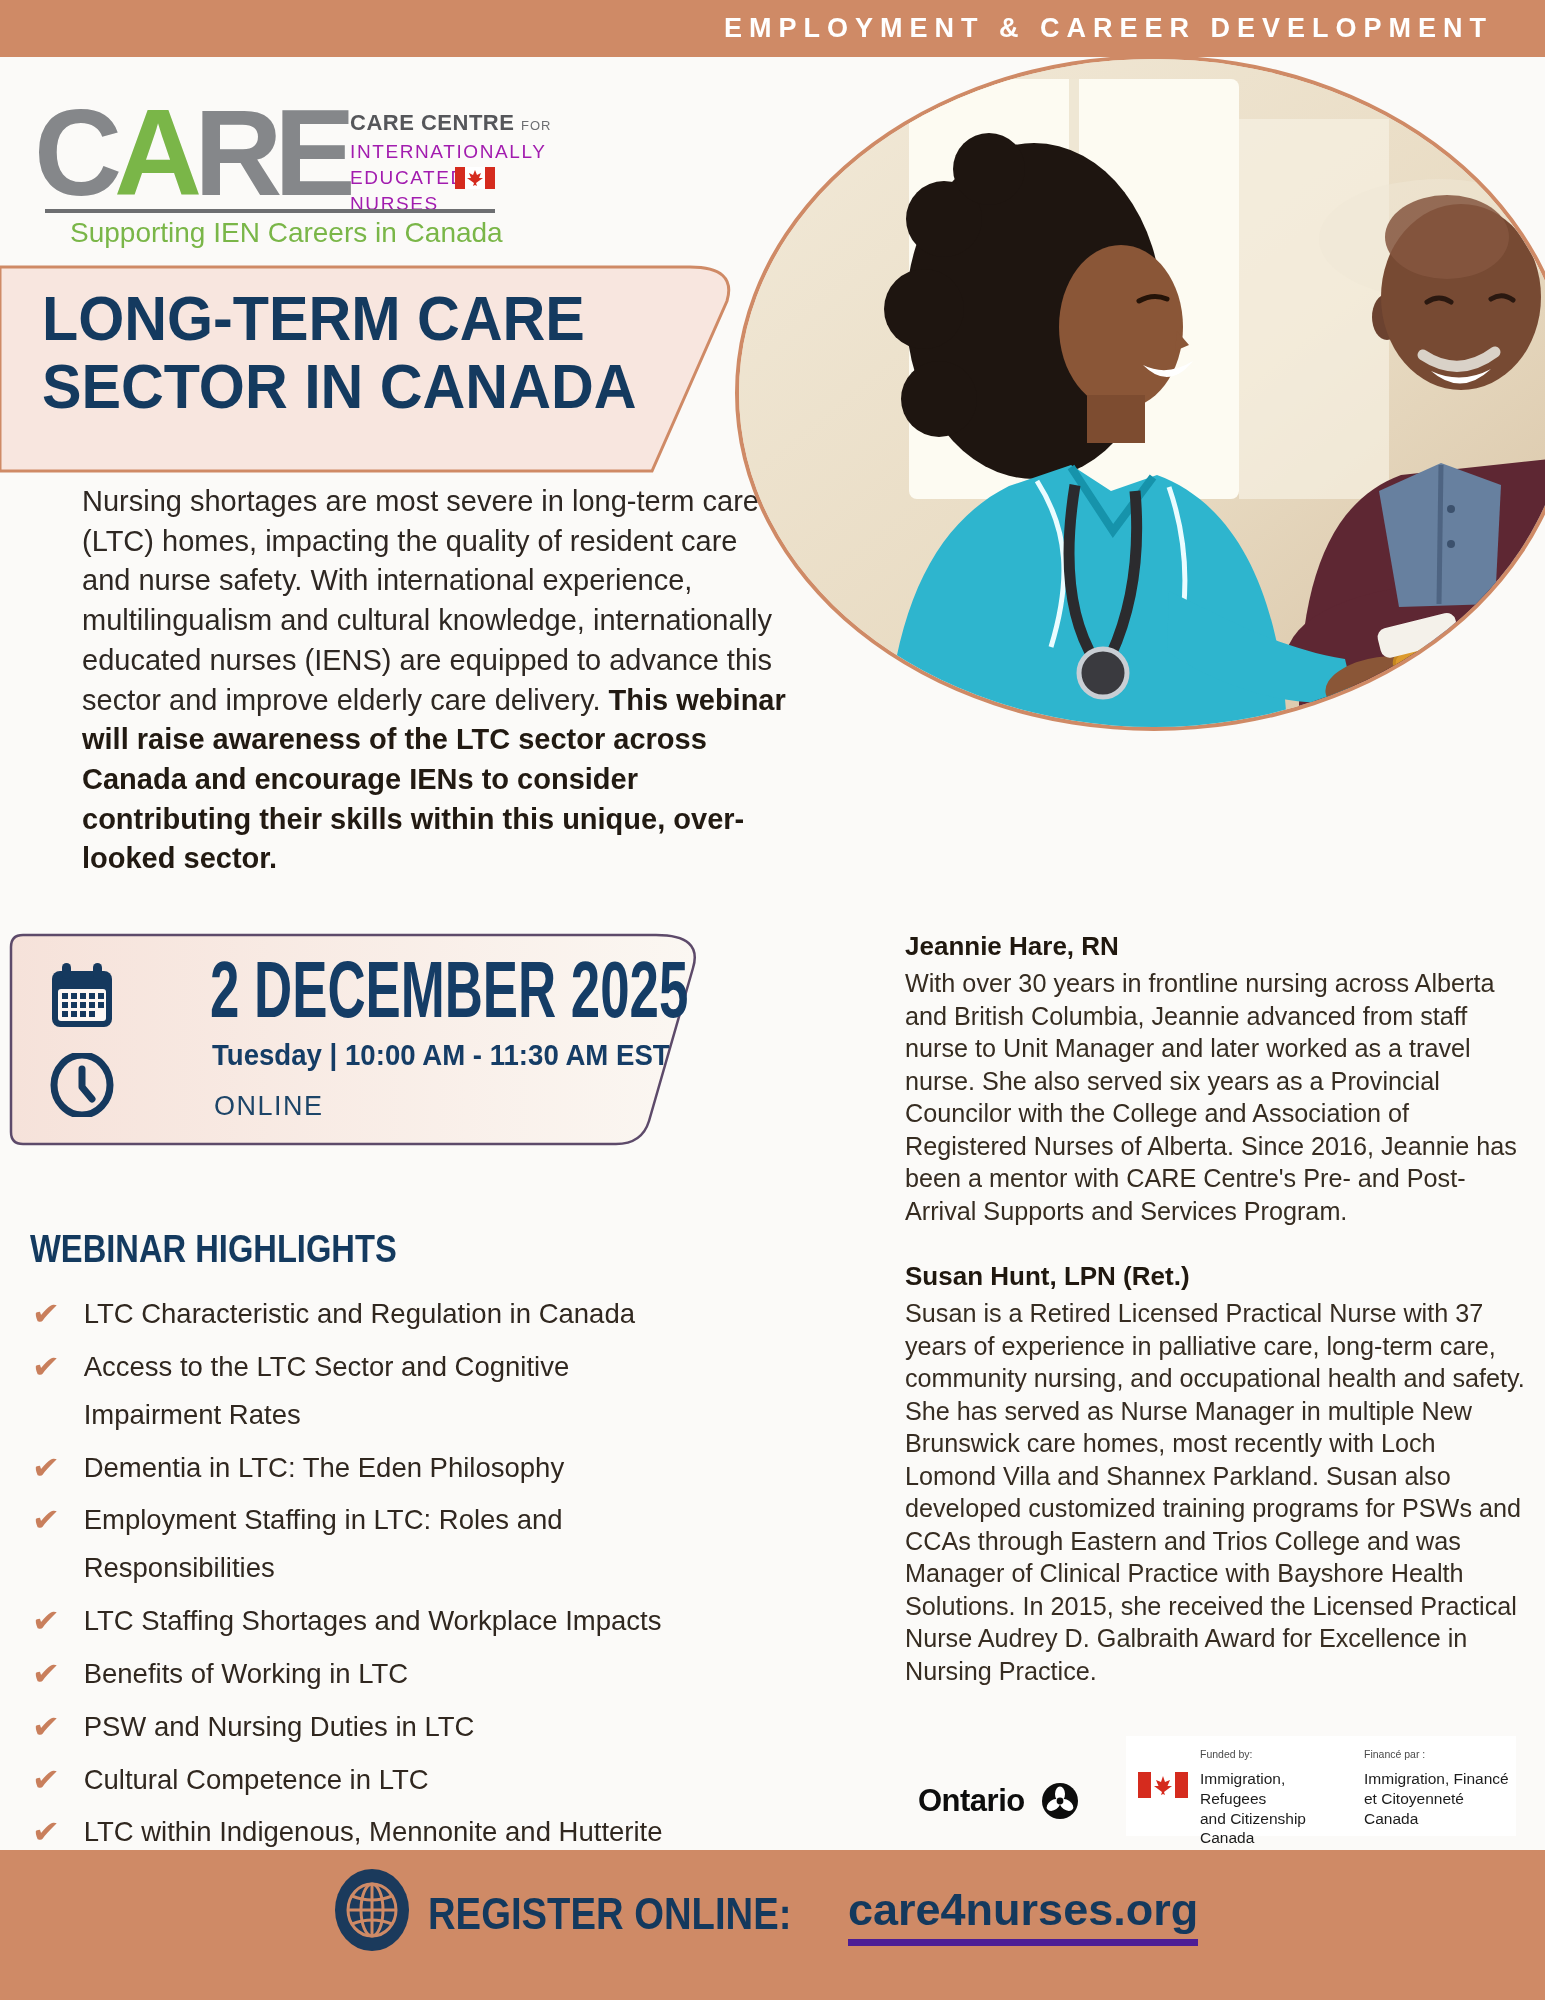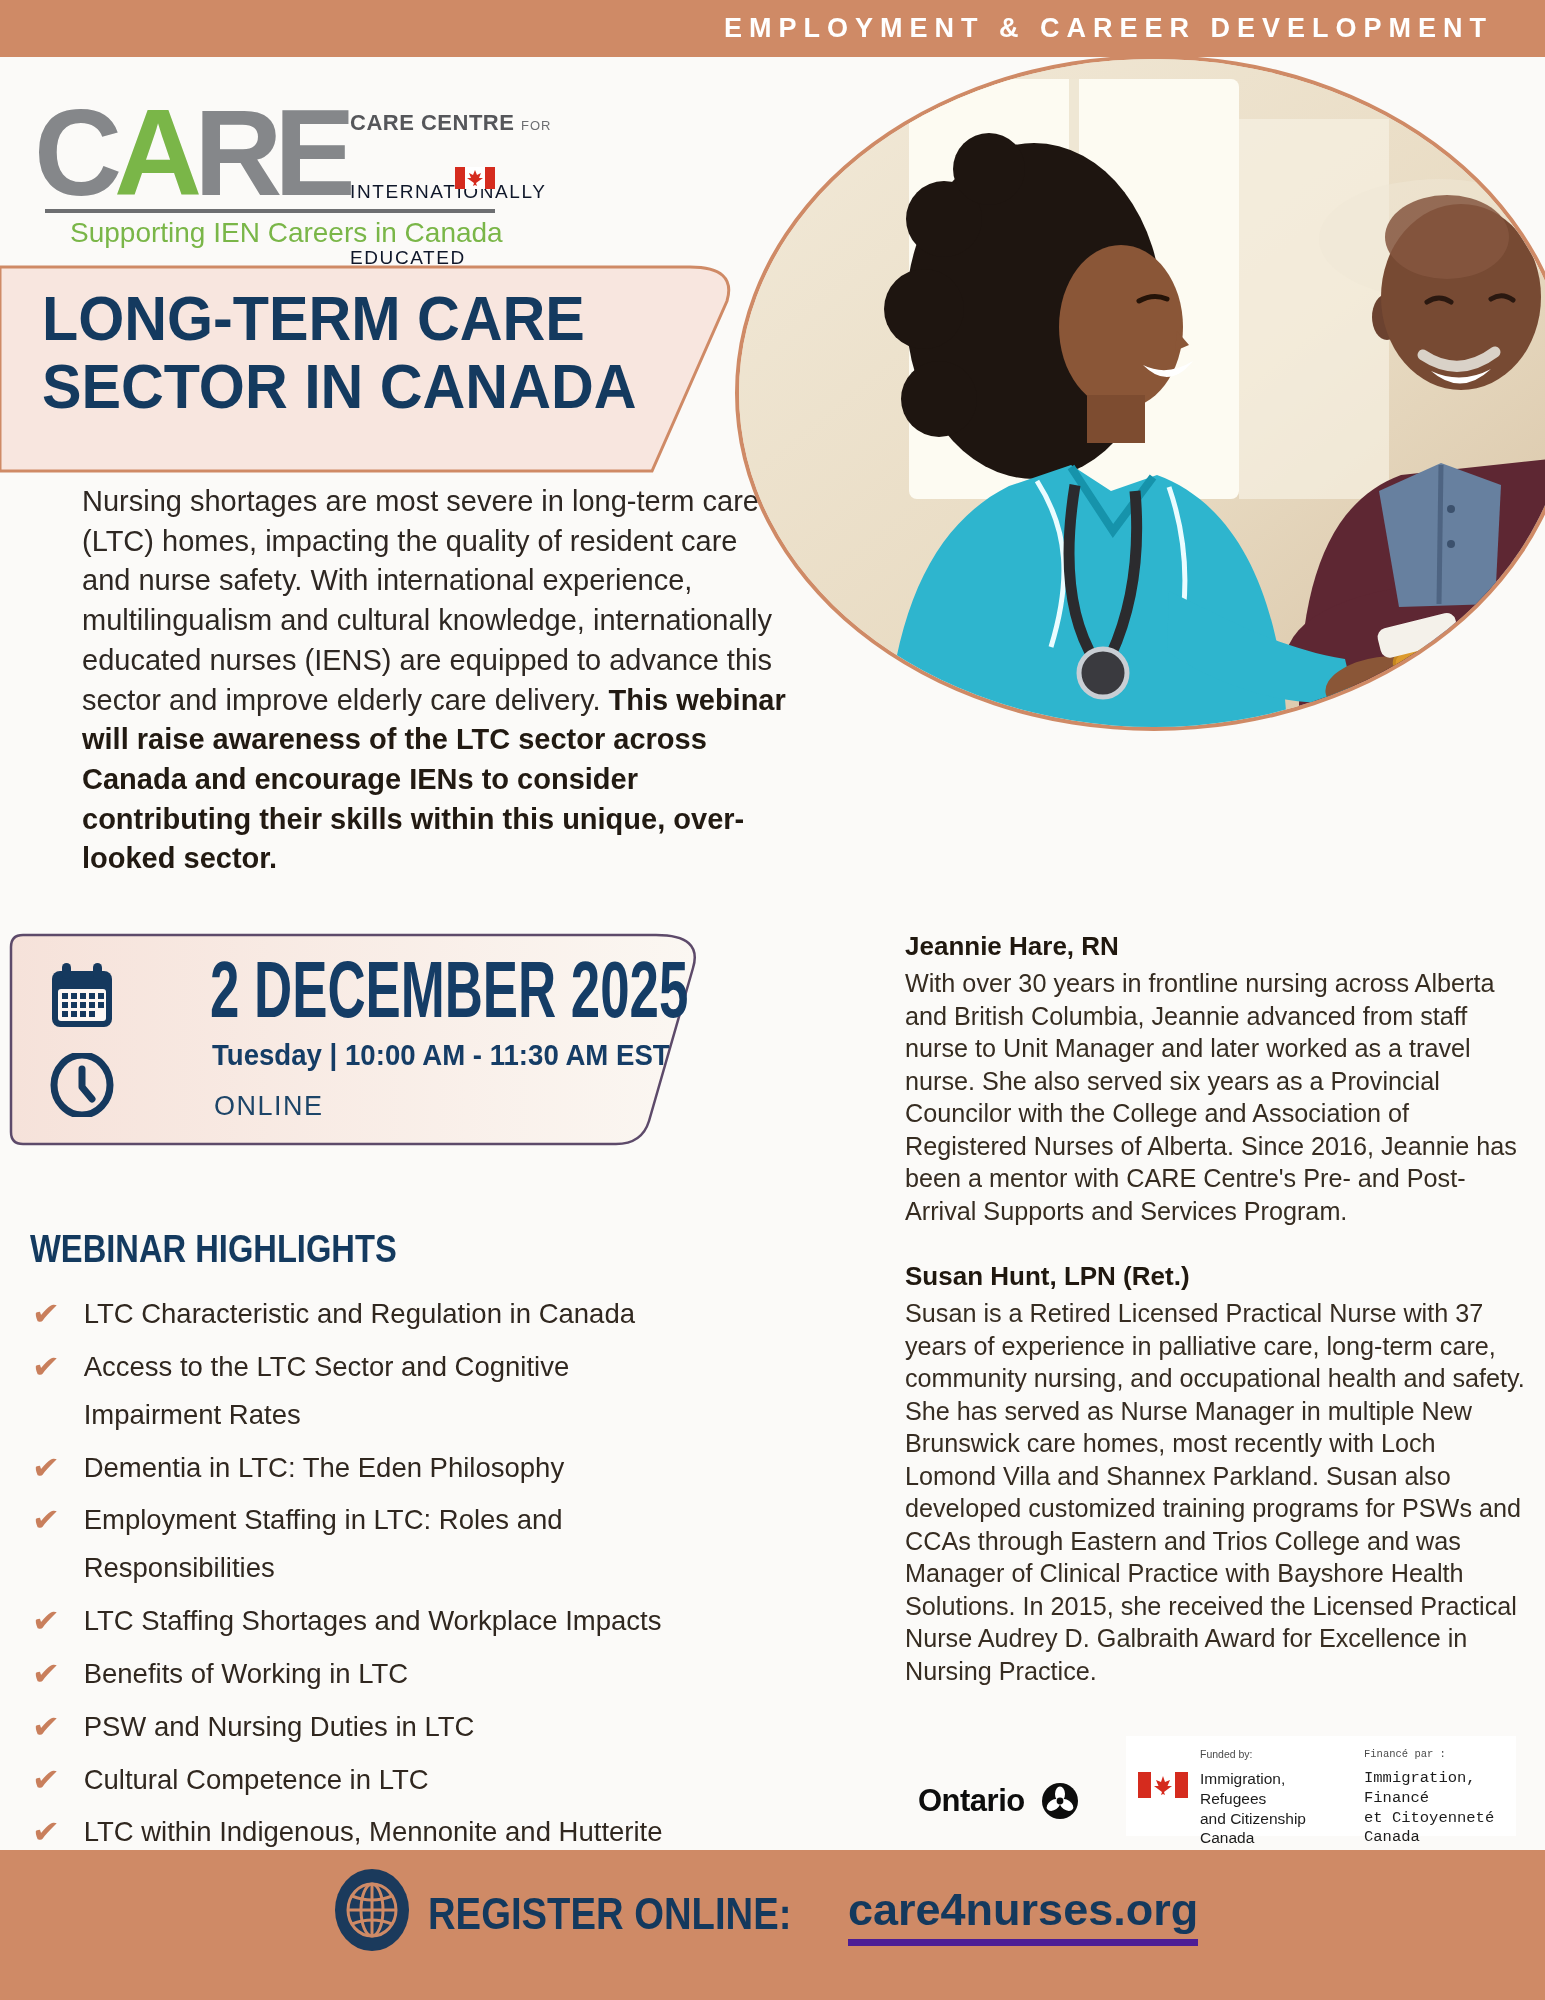--- a/index.html
+++ b/index.html
@@ -10,21 +10,21 @@
   
   .topbar{left:0;top:0;width:1545px;height:57px;background:#cf8a66;z-index:5;}
   .banner-text{right:52px;top:13px;font-size:27px;font-weight:700;letter-spacing:7px;color:#fff;z-index:6;}
 
   
   .logo-word{left:34px;top:92px;font-size:122px;font-weight:900;letter-spacing:-8px;line-height:1;color:#85878a;z-index:2;}
   .logo-word .green{color:#7ab648;}
   .logo-col{left:350px;top:110px;z-index:2;line-height:26px;}
   .logo-col .l1{font-size:22px;font-weight:800;color:#55565a;letter-spacing:.5px;}
   .logo-col .l1 .for{font-size:13px;font-weight:400;color:#6d6e71;letter-spacing:1px;}
-  .logo-col .ln{font-size:19px;color:#0f172a;letter-spacing:1.6px;margin-top:40px;}
+  .logo-col .ln{font-size:19px;color:#a21caf;letter-spacing:1.6px;}
   .logo-rule{left:45px;top:209px;width:450px;height:4px;background:#6d6e71;z-index:2;}
   .tagline{left:70px;top:217px;font-size:28px;color:#7ab648;z-index:2;}
   .mini-flag{left:455px;top:167px;z-index:3;}
 
   
   .photo{left:735px;top:55px;width:830px;height:668px;border-radius:50%;
          border:4px solid #cf8a66;overflow:hidden;z-index:4;background:#efe6d6;}
 
   
   .titleblock{left:0;top:263px;width:744px;height:212px;z-index:2;}
@@ -62,21 +62,21 @@
   .sp-bio{left:905px;width:620px;font-size:25.2px;line-height:1.29;color:#362c21;z-index:2;}
   .sp1-name{top:931px;} .sp1-bio{top:967px;}
   .sp2-name{top:1261px;} .sp2-bio{top:1297px;}
 
   
   .ontario{left:918px;top:1782px;display:flex;align-items:center;gap:16px;z-index:2;}
   .ontario .ow{font-size:31px;font-weight:800;color:#0d0d0d;letter-spacing:-.5px;}
   .ircc{left:1126px;top:1736px;width:390px;height:100px;background:#ffffff;z-index:2;}
   .ircc .flag{position:absolute;left:12px;top:36px;}
   .ircc .col{position:absolute;top:12px;width:152px;}
-  .ircc .col.en{left:74px;} .ircc .col.fr{left:238px;font-family:Liberation Mono, monospace;}
+  .ircc .col.en{left:74px;} .ircc .col.fr{left:238px;}
   .ircc .fund{font-size:10.5px;color:#4a4a4a;margin-bottom:9px;}
   .ircc .nm{font-size:15.5px;line-height:1.28;color:#1c1c1c;}
 
   
   .footer{left:0;top:1850px;width:1545px;height:150px;background:#cf8a66;z-index:3;}
   .globe{left:333px;top:1868px;z-index:4;}
   .reg-label{left:428px;top:1888px;z-index:4;}
   .reg-label span{display:inline-block;font-size:45px;font-weight:900;transform:scaleX(.85);
                   transform-origin:left;color:#14395d;white-space:nowrap;}
   .reg-url{left:848px;top:1884px;z-index:4;font-size:45px;font-weight:800;color:#14395d;

